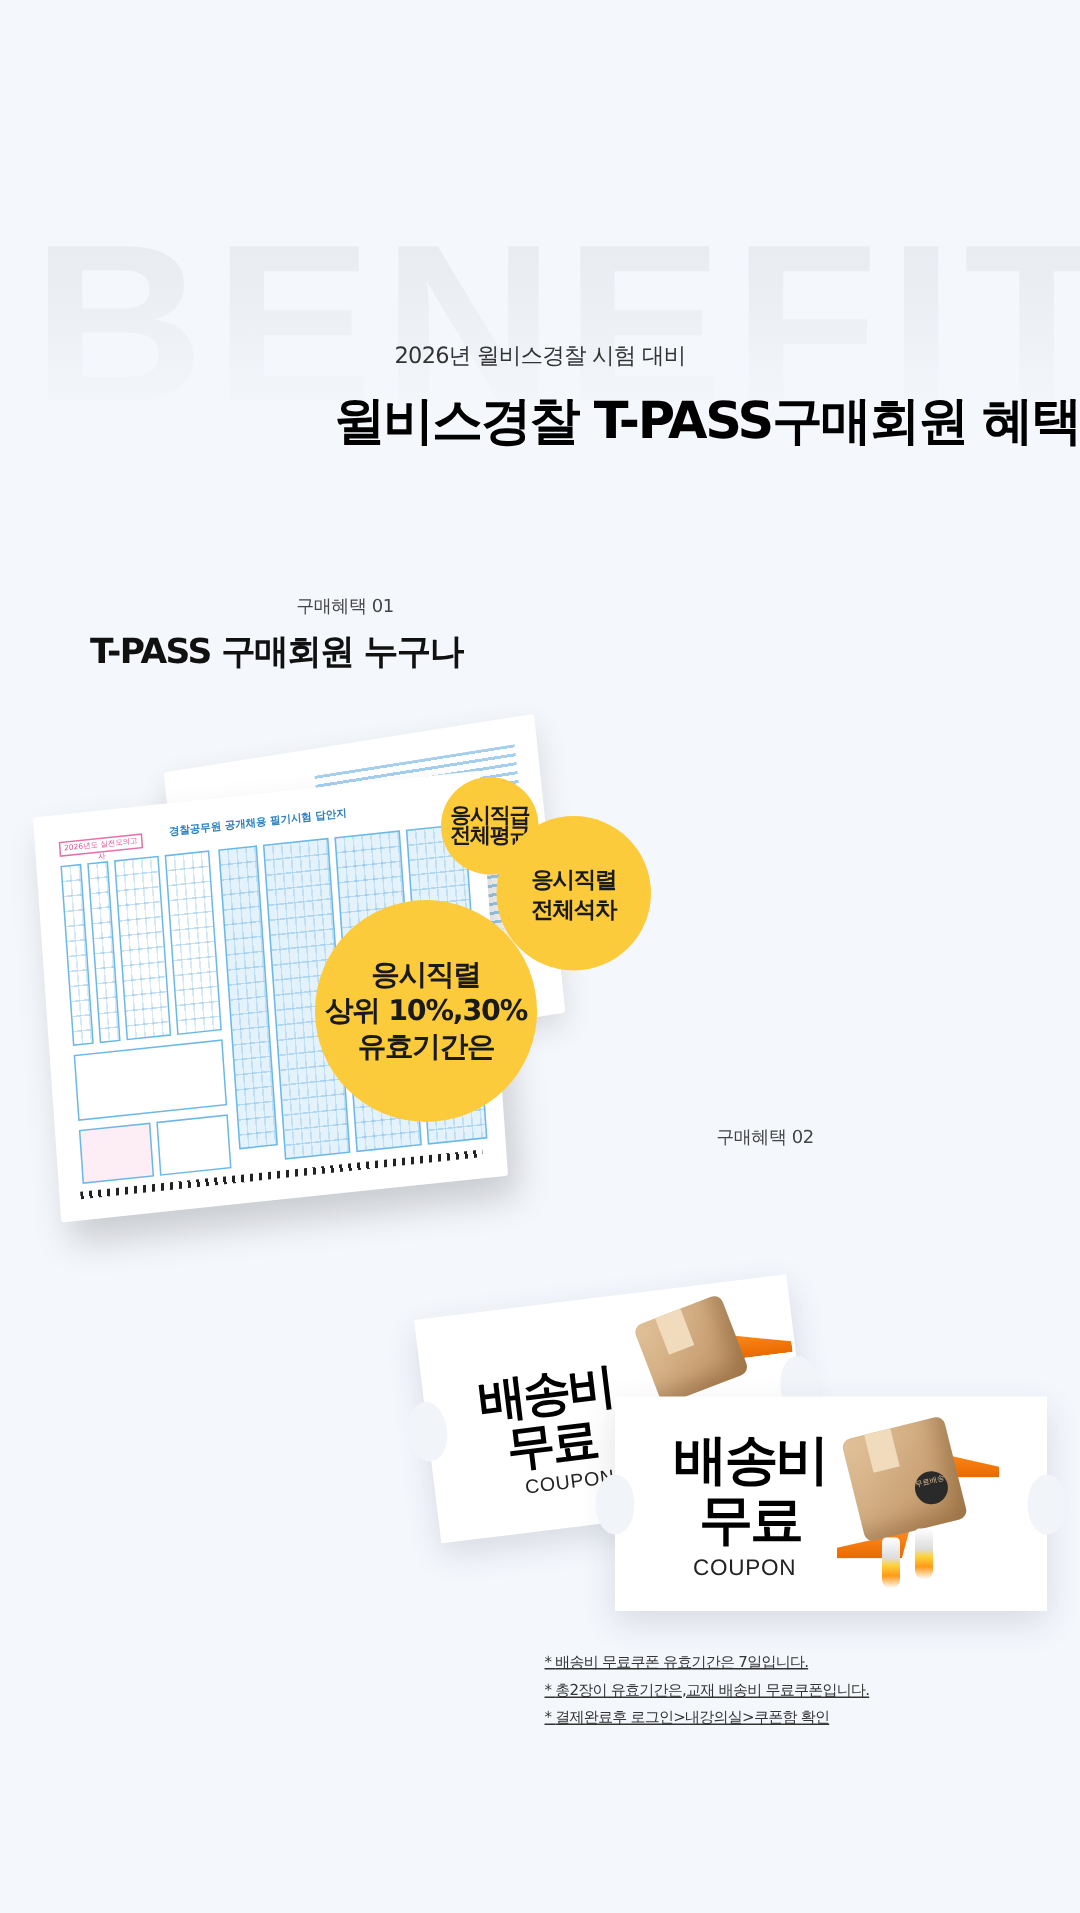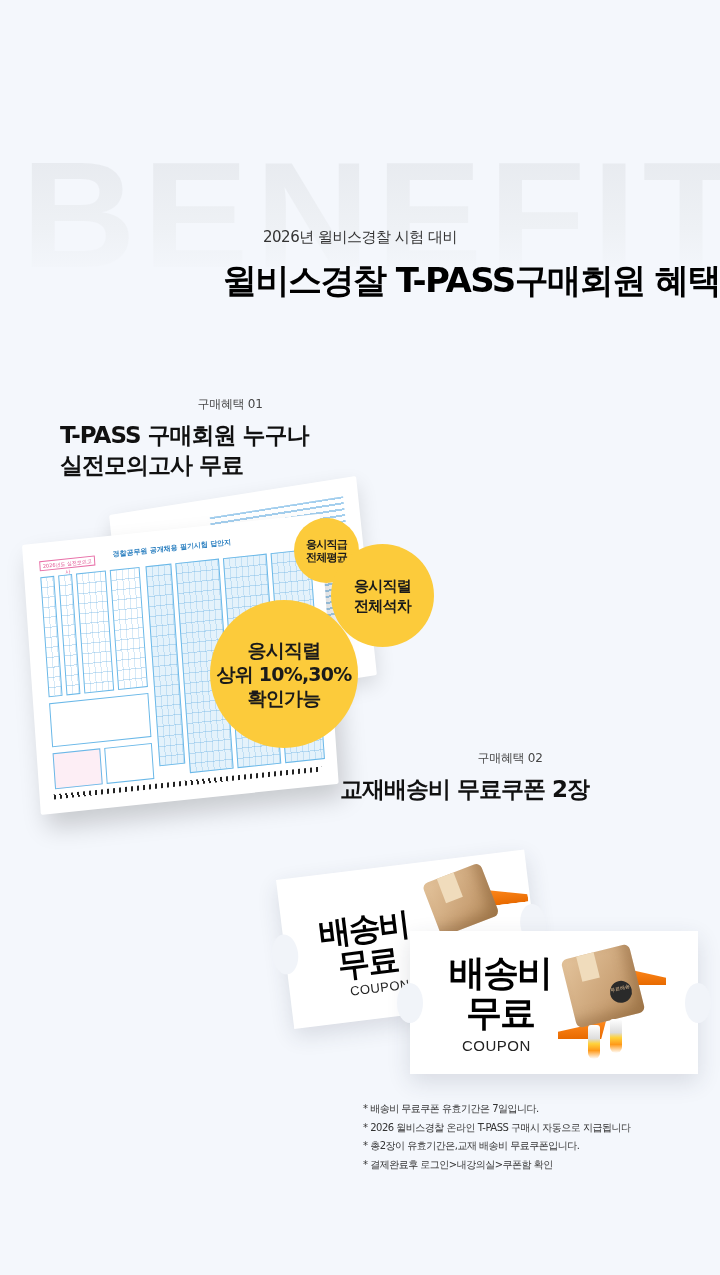--- a/index.html
+++ b/index.html
@@ -72,21 +72,21 @@
     position: absolute; left: 14px; bottom: 14px; width: 270px; height: 5px;
     background: repeating-linear-gradient(to right, #222 0 2px, transparent 2px 6px);
   }
 
   
   .bubble {
     position: absolute; border-radius: 50%; background: #fccb3b;
     display: flex; align-items: center; justify-content: center; text-align: center;
     color: #1a1a1a; font-weight: 700; letter-spacing: -0.8px;
   }
-  .bubble.small { left: 294px; top: 518px; width: 65px; height: 65px; font-size: 11px; line-height: 13px; }
+  .bubble.small { left: 294px; top: 518px; width: 65px; height: 65px; font-size: 14px; line-height: 13px; }
   .bubble.mid { left: 331px; top: 544px; width: 103px; height: 103px; font-size: 15px; line-height: 20px; box-shadow: 0 0 0 0 transparent; }
   .bubble.big { left: 210px; top: 600px; width: 148px; height: 148px; font-size: 19px; line-height: 24px; }
 
   
   .coupon {
     position: absolute; background: #fff;
     box-shadow: 0 8px 22px rgba(40,50,70,0.14);
   }
   .coupon .notch {
     position: absolute; width: 26px; height: 40px; border-radius: 50%;
@@ -127,35 +127,34 @@
   .rocket .jet {
     position: absolute; width: 12px; height: 34px;
     background: linear-gradient(to bottom, #fff 0%, #ddd 40%, #ffd23a 55%, #ff9a1a 75%, rgba(255,200,60,0) 100%);
     border-radius: 4px 4px 8px 8px;
   }
 
   .notes {
     position: absolute; left: 363px; top: 1100px; font-size: 10px; color: #333; letter-spacing: -0.5px;
     list-style: none;
   }
-  .notes li { line-height: 18.5px; white-space: nowrap; }
+  .notes li { line-height: 18.5px; white-space: nowrap; text-decoration: underline; }
   .notes li::before { content: "* "; }
 </style>
 </head>
 <body>
 
 <div class="bg-word">BENEFIT</div>
 <div class="hero-sub">2026년 윌비스경찰 시험 대비</div>
 <div class="hero-title">윌비스경찰 T-PASS구매회원 혜택</div>
 
 <section>
   <div class="b-label" style="left:80px; top:396px; width:300px;">구매혜택 01</div>
   <div class="b-title" style="left:60px; top:420px; width:340px;">
     <div>T-PASS 구매회원 누구나</div>
-    <div>실전모의고사 무료</div>
   </div>
 
   <div class="sheet-back">
     <div class="box-title">응시자 준수사항</div>
     <div class="lines"></div>
   </div>
 
   <div class="sheet-front">
     <div class="head-pink">2026년도 실전모의고사</div>
     <div class="head-title">경찰공무원 공개채용 필기시험 답안지</div>
@@ -182,29 +181,28 @@
   <div class="bubble mid">
     <div>
       <div>응시직렬</div>
       <div>전체석차</div>
     </div>
   </div>
   <div class="bubble big">
     <div>
       <div>응시직렬</div>
       <div>상위 10%,30%</div>
-      <div>확인가능</div>
+      <div>유효기간은</div>
     </div>
   </div>
 </section>
 
 <section>
   <div class="b-label" style="left:360px; top:750px; width:300px;">구매혜택 02</div>
   <div class="b-title" style="left:340px; top:774px; width:340px;">
-    <div>교재배송비 무료쿠폰 2장</div>
   </div>
 
   <div class="coupon coupon-back">
     <div class="notch" style="left:-13px;"></div>
     <div class="notch" style="right:-13px;"></div>
     <div class="t1">
       <div>배송비</div>
       <div>무료</div>
     </div>
     <div class="cp">COUPON</div>
@@ -232,16 +230,15 @@
         <div class="seal">무료배송</div>
       </div>
       <div class="jet" style="left:30px; top:86px;"></div>
       <div class="jet" style="left:52px; top:80px;"></div>
     </div>
   </div>
 </section>
 
 <ul class="notes">
   <li>배송비 무료쿠폰 유효기간은 7일입니다.</li>
-  <li>2026 윌비스경찰 온라인 T-PASS 구매시 자동으로 지급됩니다</li>
   <li>총2장이 유효기간은,교재 배송비 무료쿠폰입니다.</li>
   <li>결제완료후 로그인&gt;내강의실&gt;쿠폰함 확인</li>
 </ul>
 
 </body></html>

